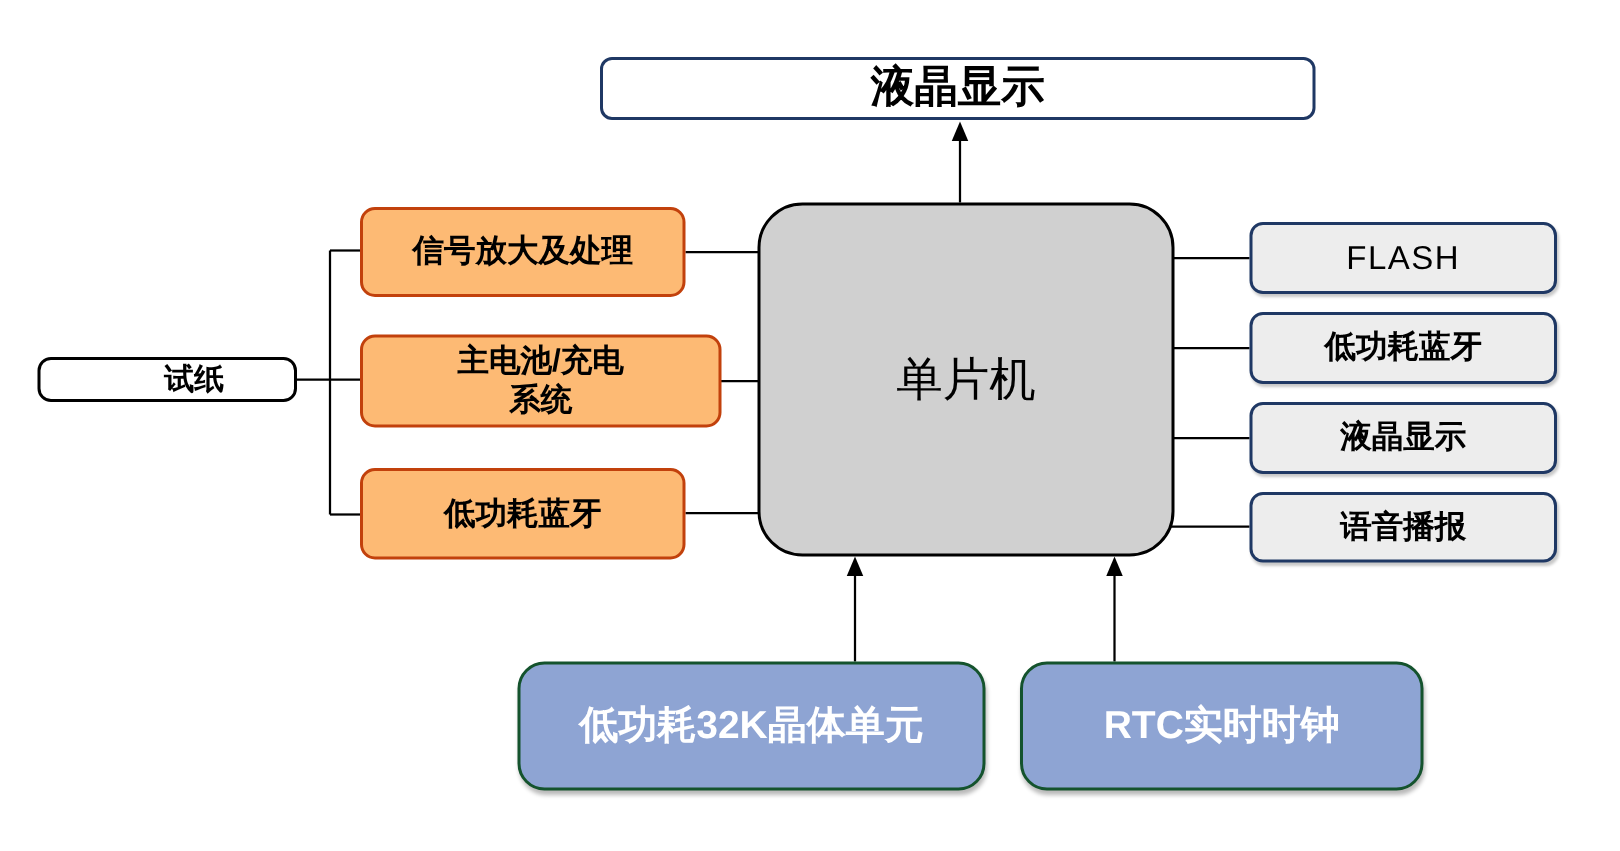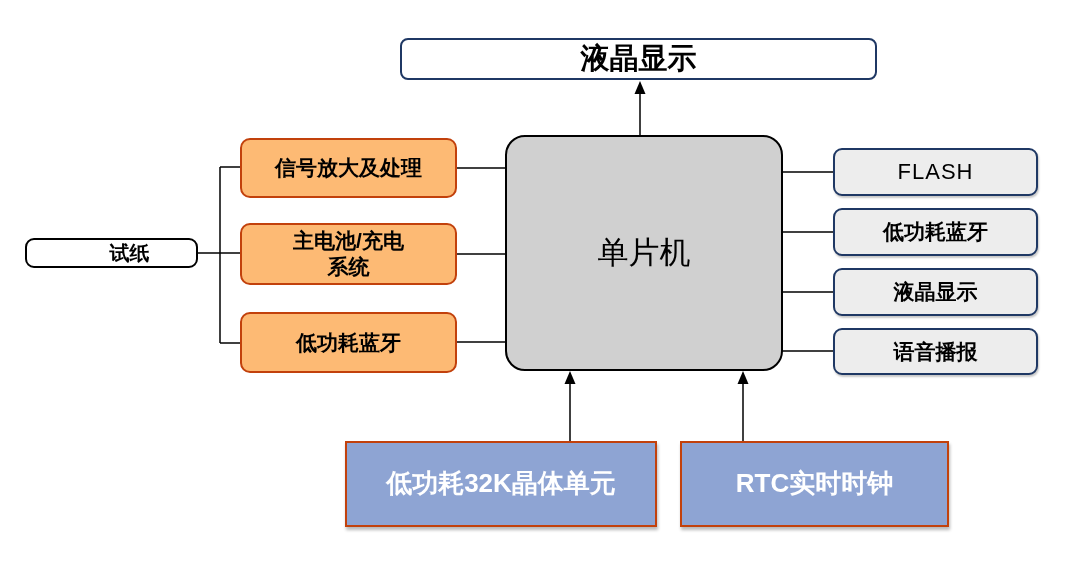--- a/index.html
+++ b/index.html
@@ -22,35 +22,35 @@
   }
   .gray-black{               
     background:#fdba74;border:2px solid #c2410c;border-radius:10px;
     font-weight:700;font-size:21px;
   }
   .white-black{              
     background:#ffffff;border:2px solid #000000;border-radius:9px;
     font-weight:700;font-size:20px;
   }
   .mcu{
-    background:#d0d0d0;border:2px solid #000000;border-radius:20px;
+    background:#d0d0d0;border:2px solid #000000;border-radius:30px;
     font-weight:400;font-size:31px;
   }
   .white-navy{               
     background:#ffffff;border:2px solid #1f3864;border-radius:8px;
     font-weight:700;font-size:29px;
   }
   .gray-navy{                
     background:#ededed;border:2px solid #1f3864;border-radius:9px;
     font-weight:700;font-size:21px;
     box-shadow:1px 2px 2px rgba(0,0,0,0.22);
   }
   .gray-navy.latin{font-weight:400;font-size:22px;letter-spacing:1px;}
   .blue-navy{                
-    background:#8ea4d3;border:2px solid #c2410c;border-radius:0;
+    background:#8ea4d3;border:2px solid #14532d;border-radius:18px;
     color:#ffffff;font-weight:700;font-size:26px;
     box-shadow:1px 3px 3px rgba(0,0,0,0.28);
   }
 </style>
 </head>
 <body>
 
 <div class="canvas">
 
   <svg class="connector-layer" width="1080" height="567" viewBox="0 0 1080 567" xmlns="http://www.w3.org/2000/svg">
@@ -81,21 +81,21 @@
     </g>
   </svg>
 
   <div class="box white-navy" style="left:400px;top:38px;width:477px;height:42px;">液晶显示</div>
 
   <div class="box mcu" style="left:505px;top:135px;width:278px;height:236px;">单片机</div>
 
   <div class="box white-black" style="left:25px;top:238px;width:173px;height:30px;padding-left:36px;">试纸</div>
 
   <div class="box gray-black" style="left:240px;top:138px;width:217px;height:60px;">信号放大及处理</div>
-  <div class="box gray-black" style="left:240px;top:223px;width:217px;height:62px;">主电池/充电
+  <div class="box gray-black" style="left:240px;top:223px;width:241px;height:62px;">主电池/充电
 系统</div>
   <div class="box gray-black" style="left:240px;top:312px;width:217px;height:61px;">低功耗蓝牙</div>
 
   <div class="box gray-navy" style="left:833px;top:208px;width:205px;height:48px;">低功耗蓝牙</div>
   <div class="box gray-navy latin" style="left:833px;top:148px;width:205px;height:48px;">FLASH</div>
   <div class="box gray-navy" style="left:833px;top:268px;width:205px;height:48px;">液晶显示</div>
   <div class="box gray-navy" style="left:833px;top:328px;width:205px;height:47px;">语音播报</div>
 
   <div class="box blue-navy" style="left:345px;top:441px;width:312px;height:86px;">低功耗32K晶体单元</div>
   <div class="box blue-navy" style="left:680px;top:441px;width:269px;height:86px;">RTC实时时钟</div>

